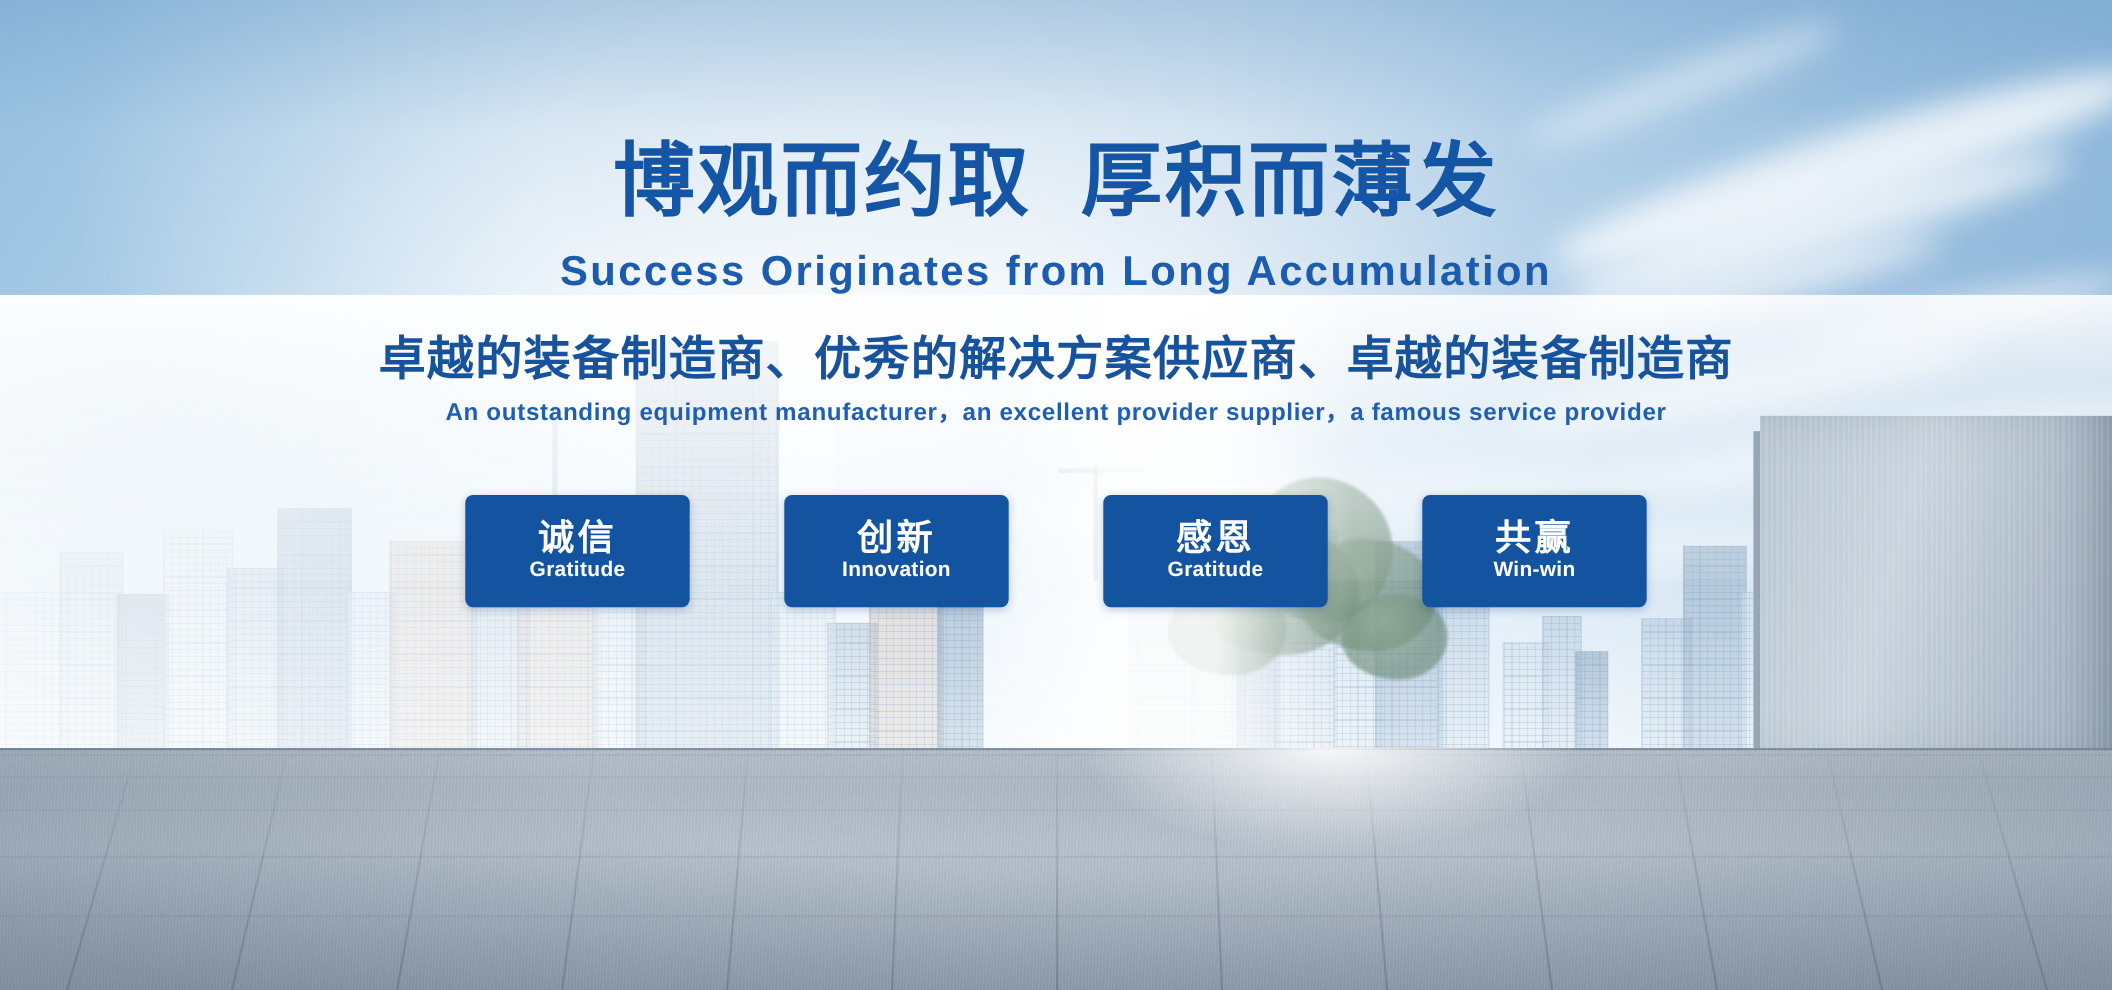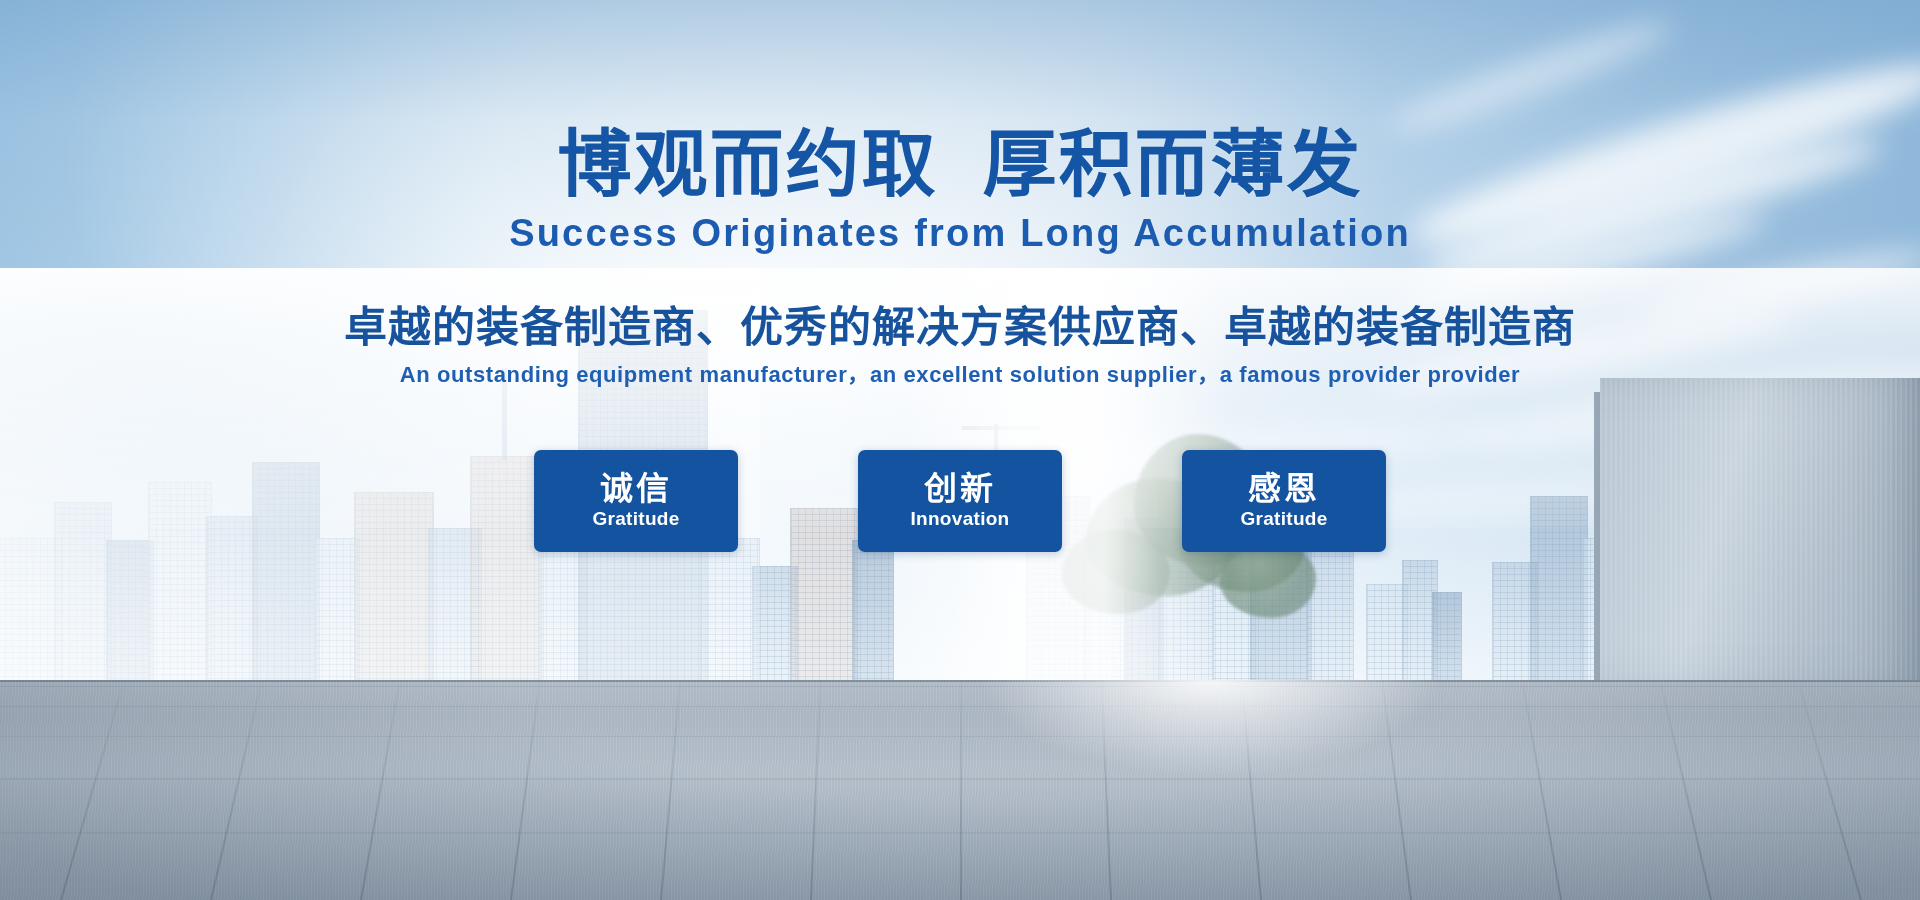--- a/index.html
+++ b/index.html
@@ -230,21 +230,21 @@
     font-size: 74px;
     line-height: 1;
     font-weight: 700;
     letter-spacing: 2px;
     color: #1455a5;
     text-shadow: 0 1px 0 rgba(255,255,255,0.35);
     white-space: pre;
   }
   .headline-en {
     position: absolute;
-    left: 0; top: 214px;
+    left: 0; top: 228px;
     width: 1920px;
     font-size: 38px;
     line-height: 1;
     font-weight: 600;
     letter-spacing: 2.2px;
     color: #1b5bb0;
   }
   .sub-cn {
     position: absolute;
     left: 0; top: 306px;
@@ -267,21 +267,21 @@
     color: #1f5fb3;
   }
 
   
   .values {
     position: absolute;
     left: 0; top: 450px;
     width: 1920px;
     display: flex;
     justify-content: center;
-    gap: 120px;
+    gap: 86px;
   }
   .vbox {
     width: 204px;
     height: 102px;
     border-radius: 7px;
     background: #14539f;
     color: #ffffff;
     display: flex;
     flex-direction: column;
     align-items: center;
@@ -408,35 +408,39 @@
   </div>
 
   <div class="content">
 
     <div class="headline-cn">博观而约取  厚积而薄发</div>
 
     <div class="headline-en">Success Originates from Long Accumulation</div>
 
     <div class="sub-cn">卓越的装备制造商、优秀的解决方案供应商、卓越的装备制造商</div>
 
-    <div class="sub-en">An outstanding equipment manufacturer，an excellent  solution supplier，a famous  provider provider</div>
+    <div class="sub-en">An outstanding equipment manufacturer，an excellent  provider supplier，a famous  service provider</div>
 
     <div class="values">
 
       <div class="vbox">
         <span class="cn">诚信</span>
         <span class="en">Gratitude</span>
       </div>
 
       <div class="vbox">
         <span class="cn">创新</span>
         <span class="en">Innovation</span>
       </div>
 
       <div class="vbox">
         <span class="cn">感恩</span>
         <span class="en">Gratitude</span>
       </div>
 
+      <div class="vbox">
+        <span class="cn">共赢</span>
+        <span class="en">Win-win</span>
+      </div>
 
     </div>
   </div>
 </div>
 
 </body></html>

